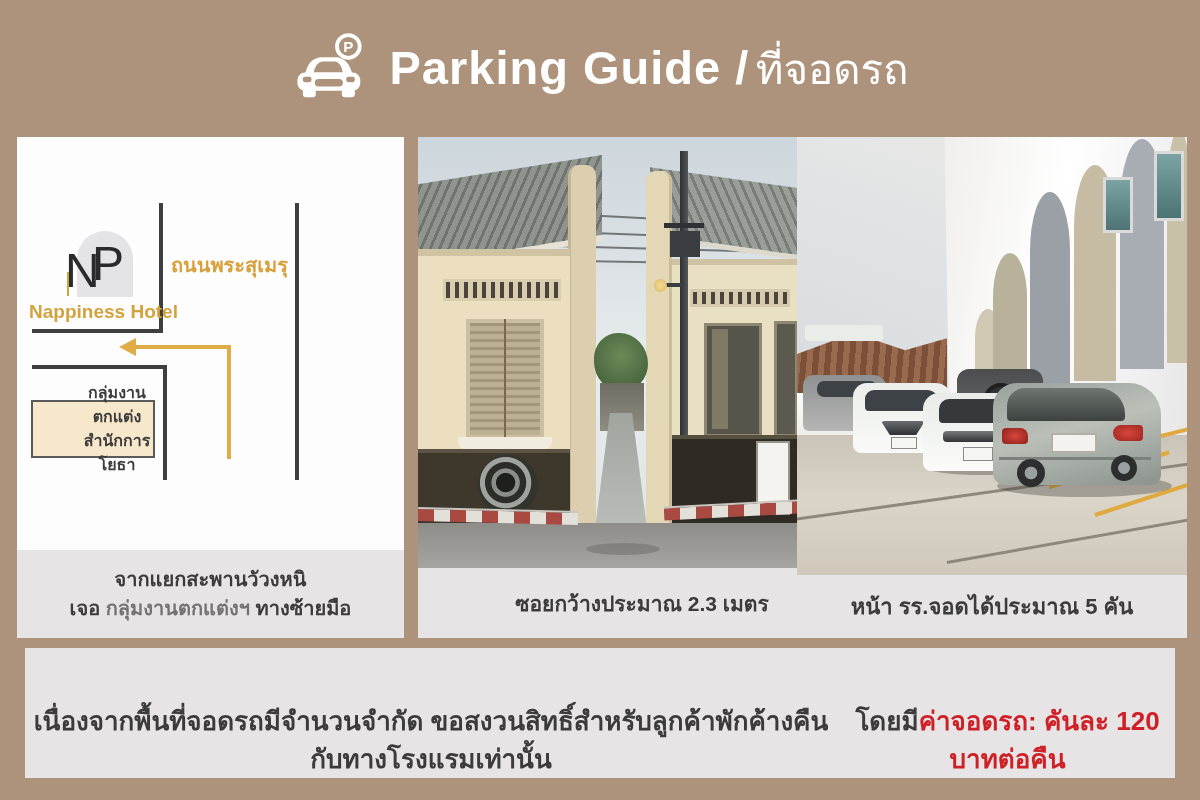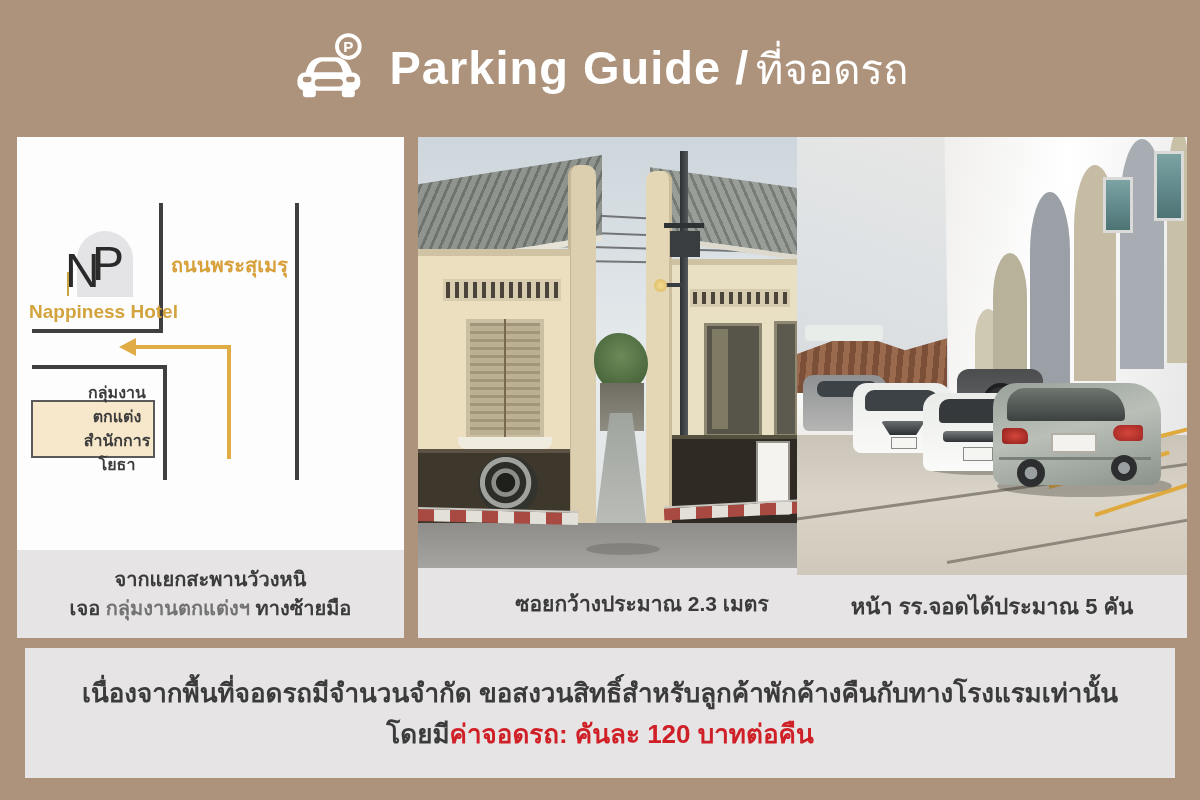--- a/index.html
+++ b/index.html
@@ -258,21 +258,21 @@
   #car5-bumper { position:absolute; left:6px; top:74px; width:152px; height:3px; background:#79817a; }
   .wheel { position:absolute; border-radius:50%;
     background:radial-gradient(#9aa0a2 0 30%, #2c2e30 34% 100%); }
   #car5-wheel1 { left:24px;  top:76px; width:28px; height:28px; }
   #car5-wheel2 { left:118px; top:72px; width:26px; height:26px; }
 
   
   #notice {
     position:absolute; left:25px; top:648px; width:1150px; height:130px;
     background:#e6e4e5; text-align:center; font-weight:bold; color:#3b3b3b;
-    display:flex; flex-direction:column; justify-content:center; gap:3px;
+    display:flex; flex-direction:row; justify-content:center; gap:3px;align-items:flex-end;
   }
   .notice-line { font-size:26px; line-height:38px; }
   .red-text { color:#cf2027; }
 </style>
 </head>
 <body>
 
 <div id="header">
   <svg id="header-icon" viewBox="0 0 72 64">
     <circle cx="52" cy="13" r="10.5" fill="none" stroke="#ffffff" stroke-width="3.5"></circle>

